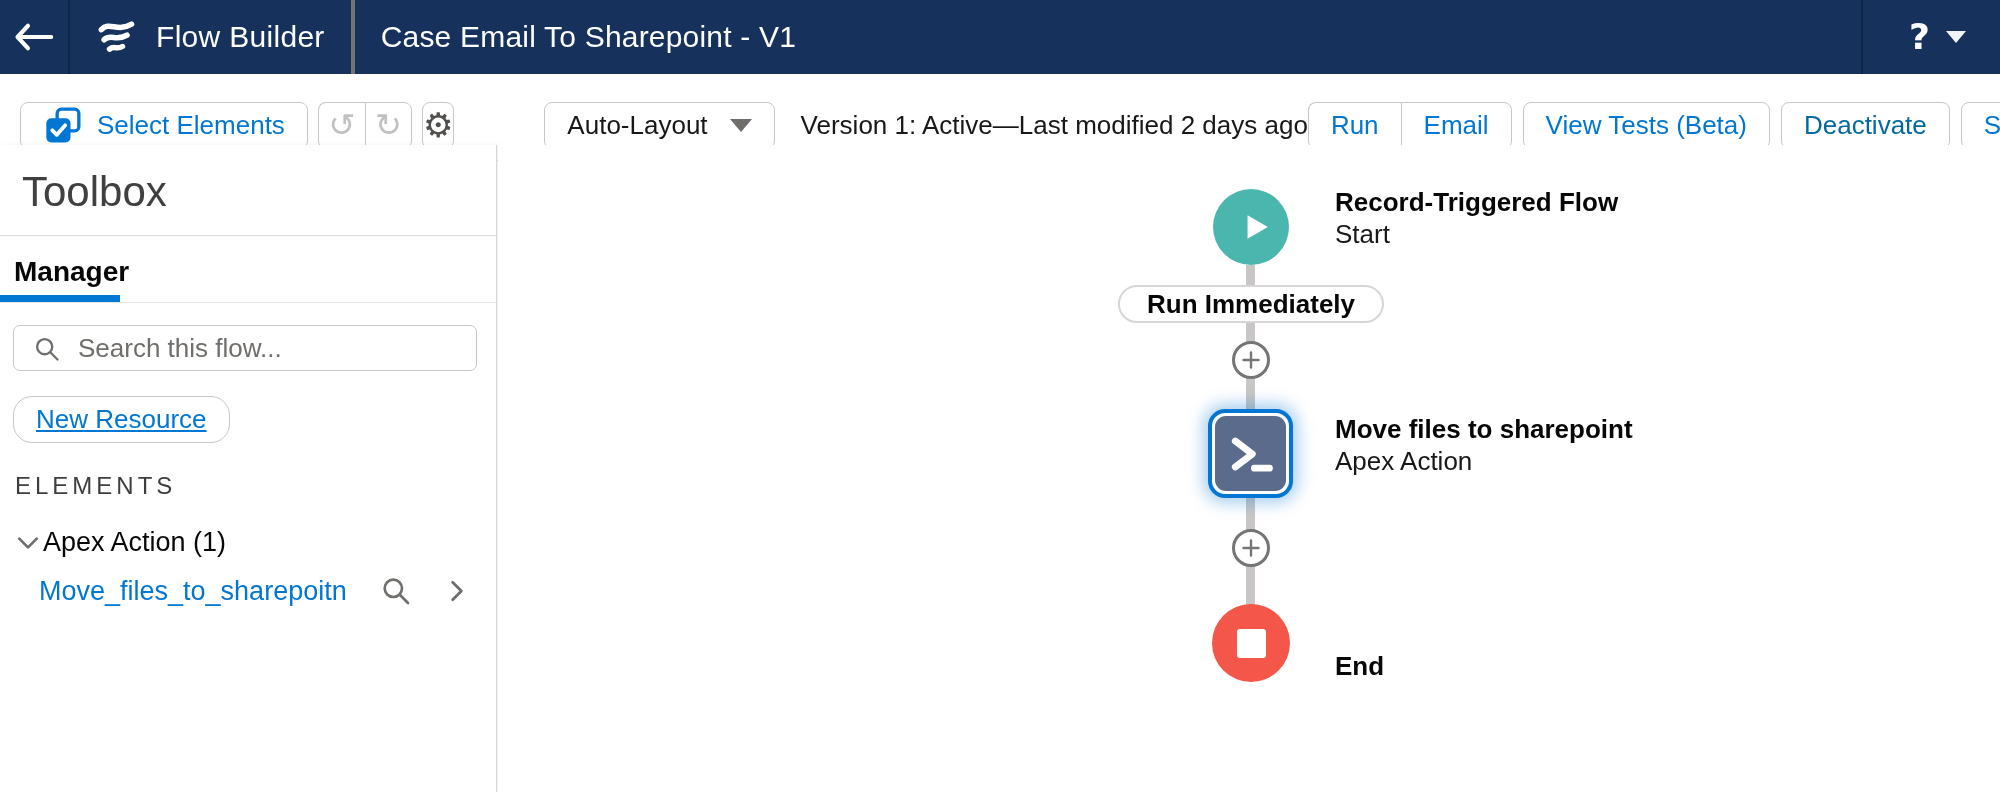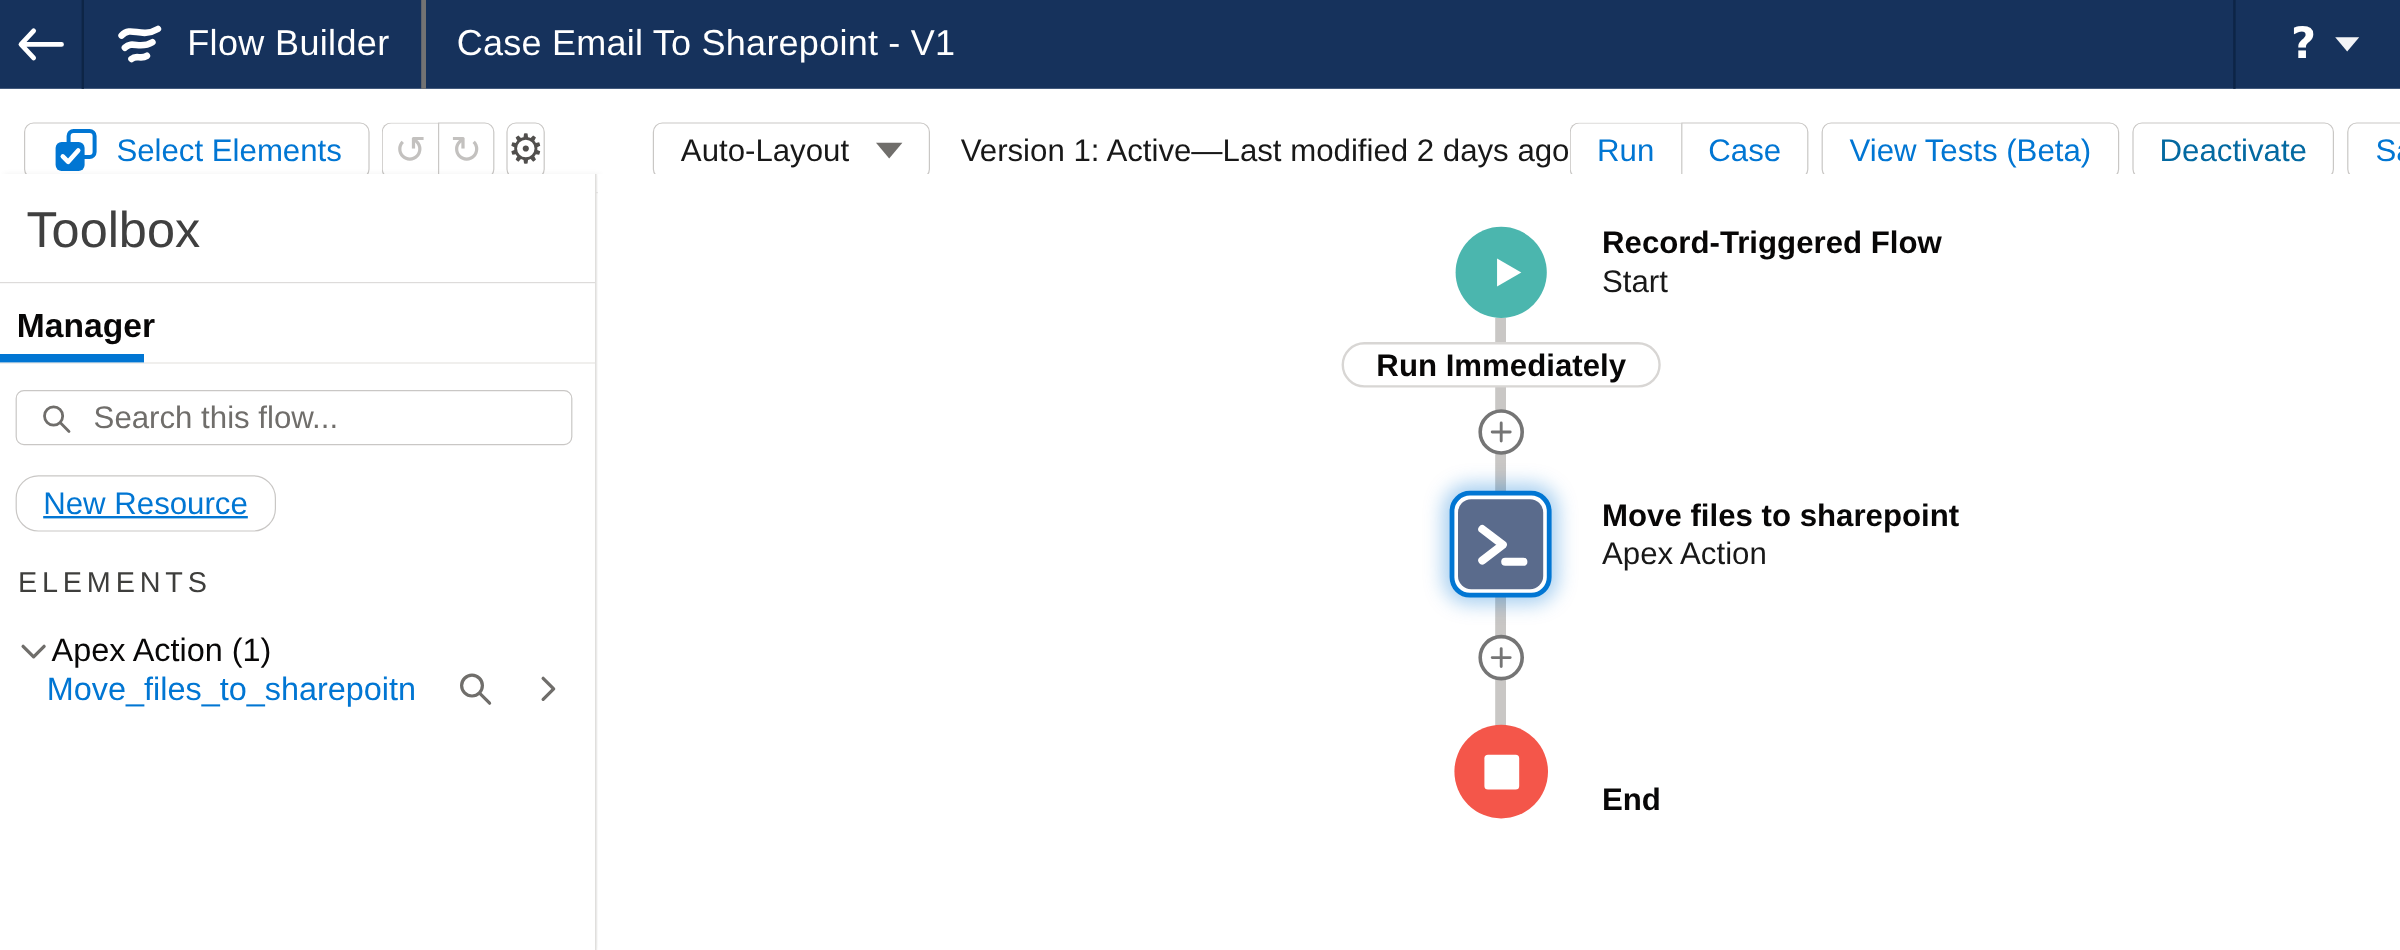--- a/index.html
+++ b/index.html
@@ -54,21 +54,21 @@
   .panel-body { padding:22px 20px 0 13px; }
   .search-box { position:relative; width:464px; height:46px; }
   .search-box input { width:100%; height:100%; border:1px solid #c9c7c5; border-radius:7px;
     font-family:"Liberation Sans", sans-serif; font-size:26px; color:#181818; padding:0 16px 0 64px; outline:none; }
   .search-box input::placeholder { color:#706e6b; opacity:1; }
   .search-box .mag { position:absolute; left:20px; top:10px; }
   .new-resource { margin-top:25px; border-radius:19px;text-decoration:underline; }
   .elements-heading { margin:29px 0 0 2px; font-size:24px; letter-spacing:4px; color:#3e3e3c; }
   .group-row { margin-top:27px; display:flex; align-items:center; cursor:pointer; }
   .group-label { font-size:27px; color:#080707; }
-  .item-row { display:flex; align-items:center; padding-left:26px; padding-right:4px; }
+  .item-row { margin-top:17px; display:flex; align-items:center; padding-left:26px; padding-right:4px; }
   .item-link { font-size:27px; color:#0176d3; cursor:pointer; }
   .item-actions { margin-left:auto; display:flex; align-items:center; gap:30px; }
   .ico { display:inline-flex; align-items:center; justify-content:center; }
 
   
   .canvas { position:absolute; top:145px; left:498px; width:1502px; height:647px; background:#fff; }
   .canvas .abs { position:absolute; }
   .connector { left:748px; top:120px; width:9px; height:340px; background:#c9c7c5; }
   .node-circle { border-radius:50%; display:flex; align-items:center; justify-content:center; cursor:pointer; }
   .start-circle { left:715px; top:44px; width:76px; height:76px; background:#4bb6ae; }
@@ -154,21 +154,21 @@
     <button class="btn neutral layout-btn">
       <span>Auto-Layout</span>
       <span class="layout-caret"></span>
     </button>
 
     <span class="version-text">Version 1: Active—Last modified 2 days ago</span>
 
     <div class="toolbar-right">
       <span class="btn-group">
         <button class="btn">Run</button>
-        <button class="btn">Case</button>
+        <button class="btn">Email</button>
       </span>
       <button class="btn">View Tests (Beta)</button>
       <button class="btn danger">Deactivate</button>
       <button class="btn">Save As</button>
 
     </div>
   </div>
 
   <div class="panel">
     <div class="panel-title">Toolbox</div>

